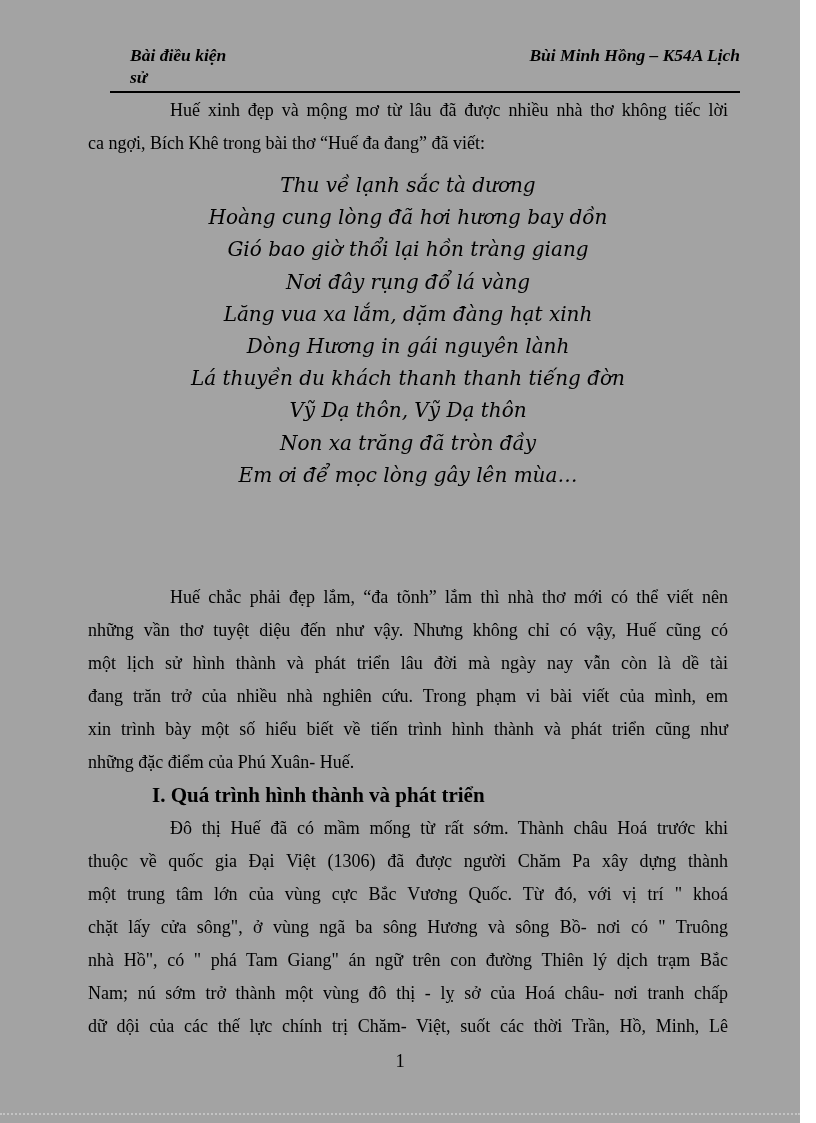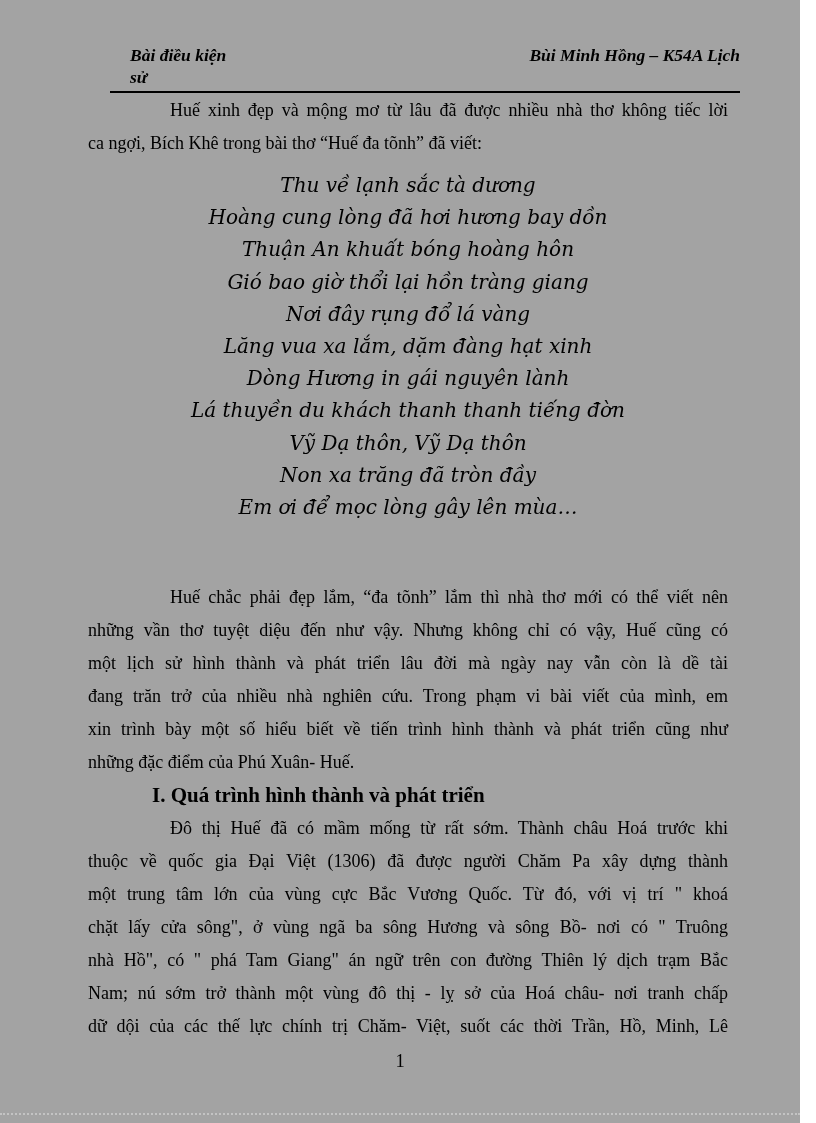--- a/index.html
+++ b/index.html
@@ -98,27 +98,26 @@
   <div class="header">
     <div class="header-left">
       <div>Bài điều kiện</div>
       <div>sử</div>
     </div>
     <div class="header-right">Bùi Minh Hồng – K54A Lịch</div>
   </div>
 
   <div class="textblock intro para">
       <div class="body-line first">Huế xinh đẹp và mộng mơ từ lâu đã được nhiều nhà thơ không tiếc lời</div>
-      <div class="body-line last">ca ngợi, Bích Khê trong bài thơ “Huế đa tõnh” đã viết:</div>
+      <div class="body-line last">ca ngợi, Bích Khê trong bài thơ “Huế đa đang” đã viết:</div>
     </div>
 
   <div class="textblock poem">
       <div class="poem-line first">Thu về lạnh sắc tà dương</div>
       <div class="poem-line">Hoàng cung lòng đã hơi hương bay dồn</div>
-      <div class="poem-line">Thuận An khuất bóng hoàng hôn</div>
       <div class="poem-line">Gió bao giờ thổi lại hồn tràng giang</div>
       <div class="poem-line">Nơi đây rụng đổ lá vàng</div>
       <div class="poem-line">Lăng vua xa lắm, dặm đàng hạt xinh</div>
       <div class="poem-line">Dòng Hương in gái nguyên lành</div>
       <div class="poem-line">Lá thuyền du khách thanh thanh tiếng đờn</div>
       <div class="poem-line">Vỹ Dạ thôn, Vỹ Dạ thôn</div>
       <div class="poem-line">Non xa trăng đã tròn đầy</div>
       <div class="poem-line last">Em ơi để mọc lòng gây lên mùa…</div>
     </div>
 

